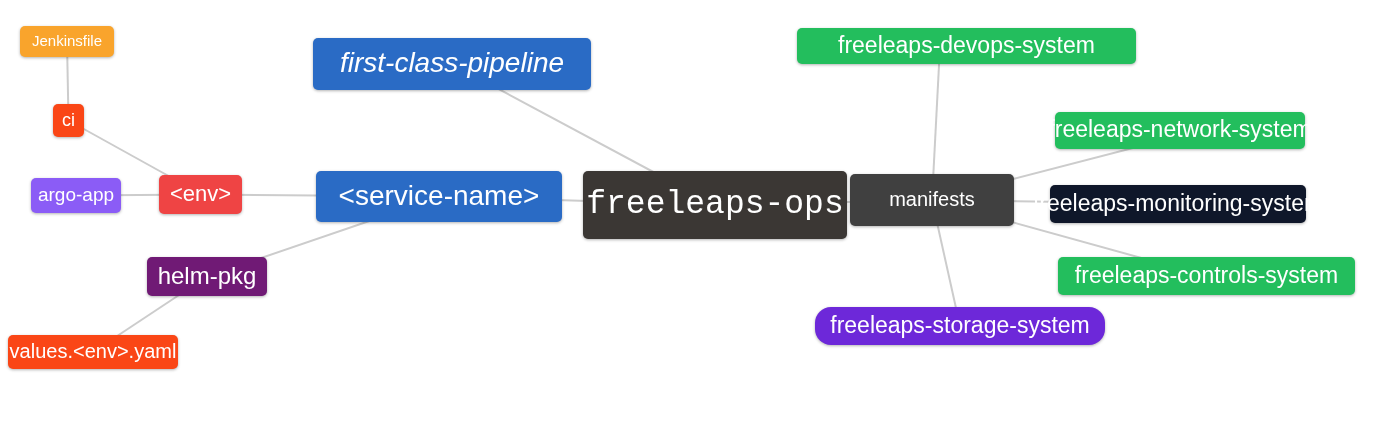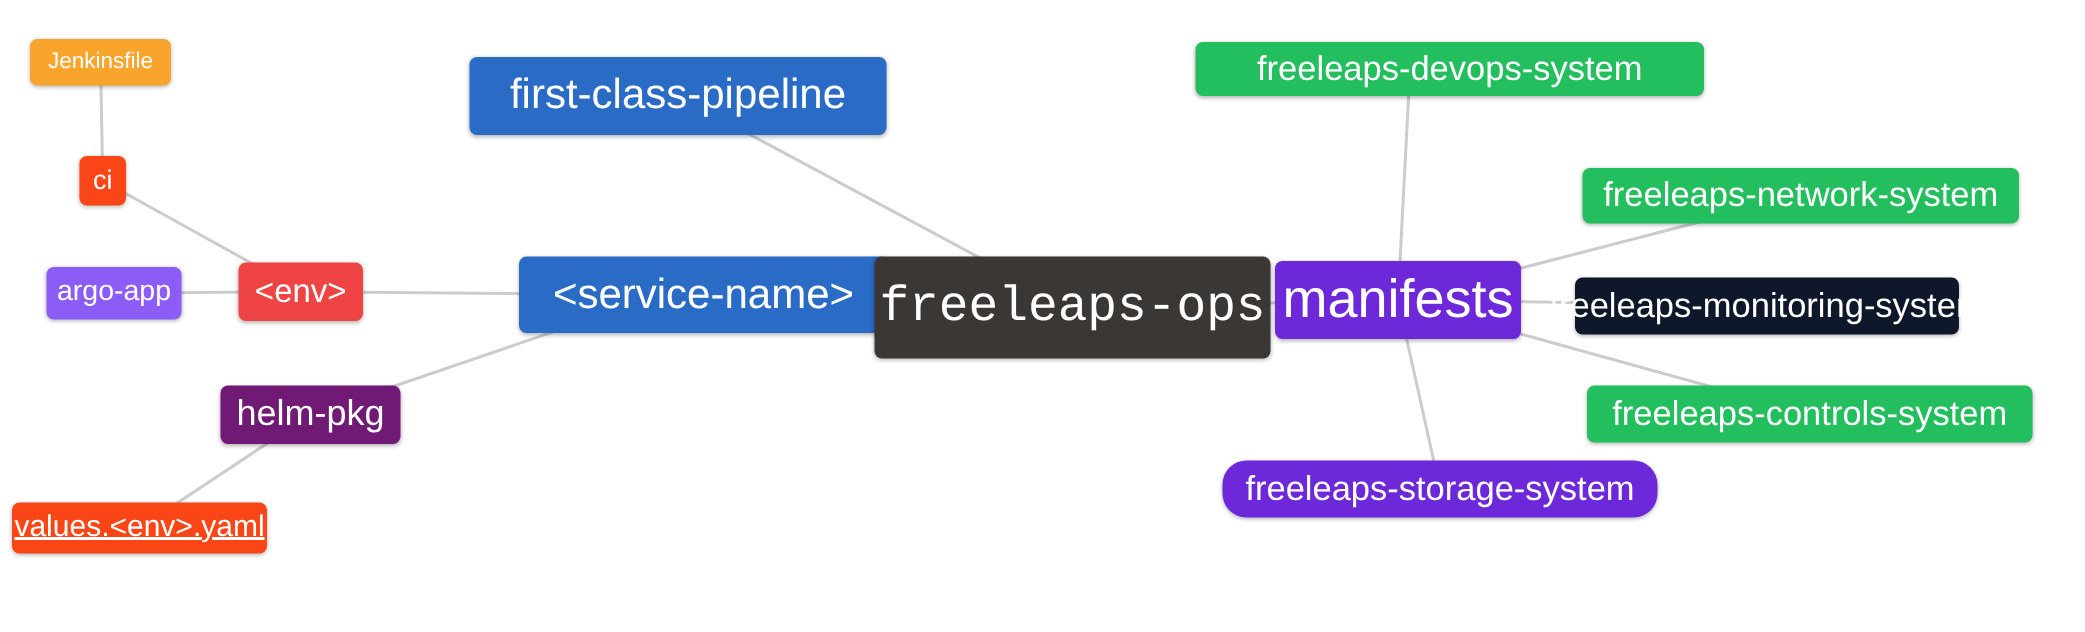--- a/index.html
+++ b/index.html
@@ -58,25 +58,25 @@
       <line x1="932" y1="200" x2="1200.5" y2="130.5" stroke="#cccccc" stroke-width="2"></line>
       <line x1="932" y1="200" x2="1211" y2="204" stroke="#cccccc" stroke-width="2"></line>
       <line x1="932" y1="200" x2="1206.5" y2="276" stroke="#cccccc" stroke-width="2"></line>
       <line x1="932" y1="200" x2="960" y2="326" stroke="#cccccc" stroke-width="2"></line>
     </svg>
   <div class="node-layer">
       <div class="node" style="left: 20px; top: 26px; width: 94px; height: 31px; font-size: 15px; background: rgb(249, 164, 44);">Jenkinsfile</div>
       <div class="node" style="left: 53px; top: 104px; width: 31px; height: 33px; font-size: 18px; background: rgb(250, 70, 22);">ci</div>
       <div class="node" style="left: 31px; top: 178px; width: 90px; height: 35px; font-size: 19px; background: #8b5cf6;">argo-app</div>
       <div class="node" style="left: 159px; top: 175px; width: 83px; height: 39px; font-size: 22px; background: #ef4444;">&lt;env&gt;</div>
-      <div class="node" style="left: 313px; top: 38px; width: 278px; height: 52px; font-size: 28px; background: rgb(42, 107, 197);">first-class-pipeline</div>
-      <div class="node" style="left: 316px; top: 171px; width: 246px; height: 51px; font-size: 28px; background: rgb(42, 107, 197); margin-left: 30px;">&lt;service-name&gt;</div>
+      <div class="node" style="left: 313px; top: 38px; width: 278px; height: 52px; font-size: 28px; background: rgb(42, 107, 197); font-style: italic;">first-class-pipeline</div>
+      <div class="node" style="left: 316px; top: 171px; width: 246px; height: 51px; font-size: 28px; background: rgb(42, 107, 197);">&lt;service-name&gt;</div>
       <div class="node" style="left: 583px; top: 171px; width: 264px; height: 68px; font-size: 33px; background: rgb(59, 55, 52); font-family: Liberation Mono, monospace;">freeleaps-ops</div>
-      <div class="node" style="left: 850px; top: 174px; width: 164px; height: 52px; font-size: 36px; background: #6d28d9;">manifests</div>
+      <div class="node" style="left: 850px; top: 174px; width: 164px; height: 52px; font-size: 20px; background: #404040;">manifests</div>
       <div class="node" style="left: 797px; top: 28px; width: 339px; height: 36px; font-size: 23px; background: rgb(35, 190, 93);">freeleaps-devops-system</div>
-      <div class="node" style="left: 1055px; top: 112px; width: 291px; height: 37px; font-size: 23px; background: rgb(35, 190, 93);">freeleaps-network-system</div>
+      <div class="node" style="left: 1055px; top: 112px; width: 250px; height: 37px; font-size: 23px; background: rgb(35, 190, 93);">freeleaps-network-system</div>
       <div class="node" style="left: 1050px; top: 185px; width: 256px; height: 38px; font-size: 23px; background: #0f172a;">freeleaps-monitoring-system</div>
       <div class="node" style="left: 1058px; top: 257px; width: 297px; height: 38px; font-size: 23px; background: rgb(35, 190, 93);">freeleaps-controls-system</div>
       <div class="node" style="left: 815px; top: 307px; width: 290px; height: 38px; font-size: 23px; background: #6d28d9; border-radius: 16px;">freeleaps-storage-system</div>
       <div class="node" style="left: 147px; top: 257px; width: 120px; height: 39px; font-size: 24px; background: #701a75;">helm-pkg</div>
-      <div class="node" style="left: 8px; top: 335px; width: 170px; height: 34px; font-size: 20px; background: rgb(250, 70, 22); text-decoration: underline;">values.&lt;env&gt;.yaml</div>
+      <div class="node" style="left: 8px; top: 335px; width: 170px; height: 34px; font-size: 20px; background: rgb(250, 70, 22);">values.&lt;env&gt;.yaml</div>
     </div>
 </div>
 
 </body></html>

